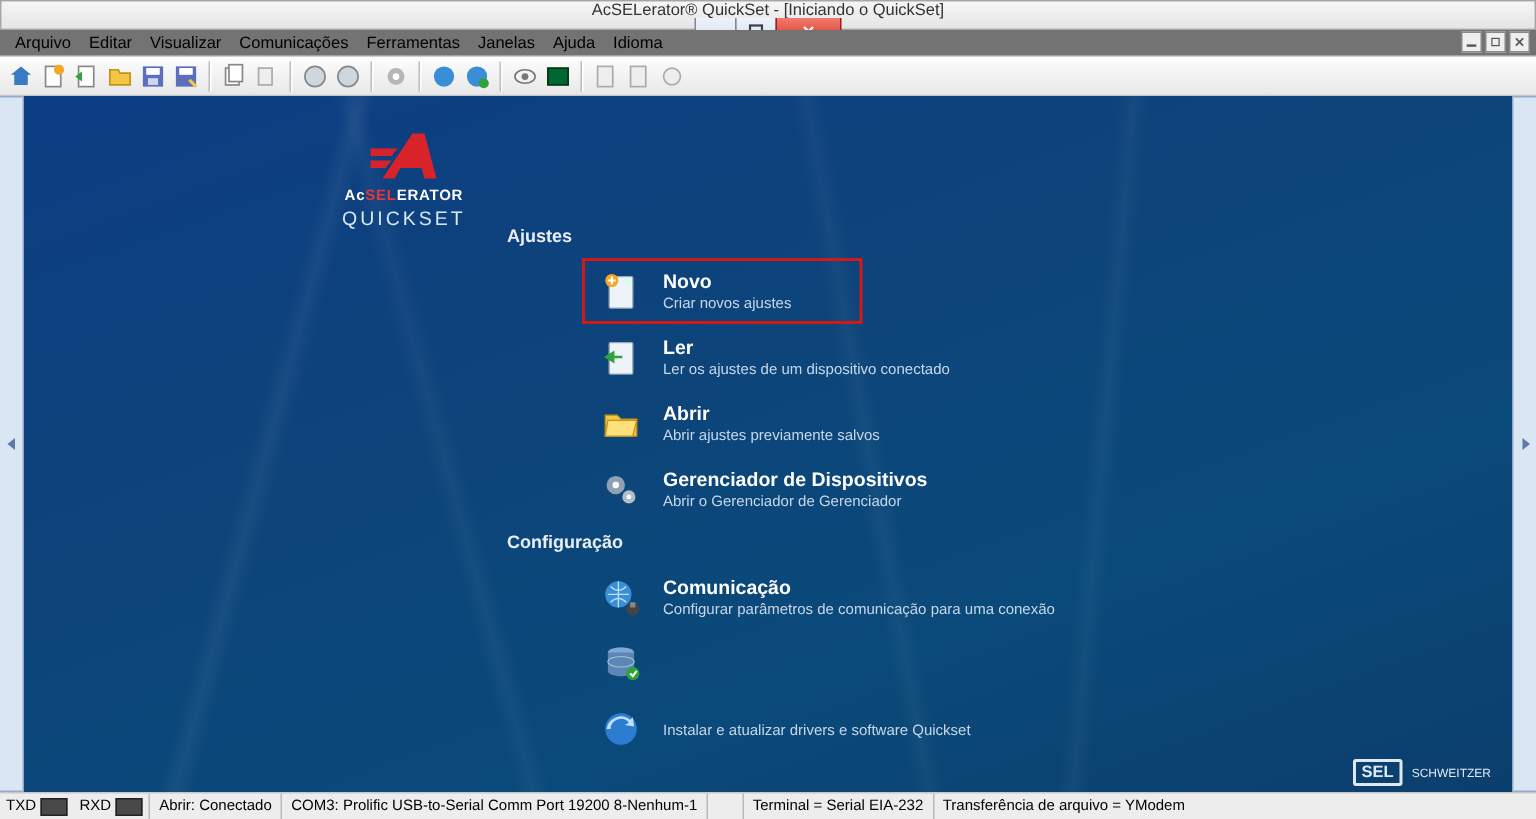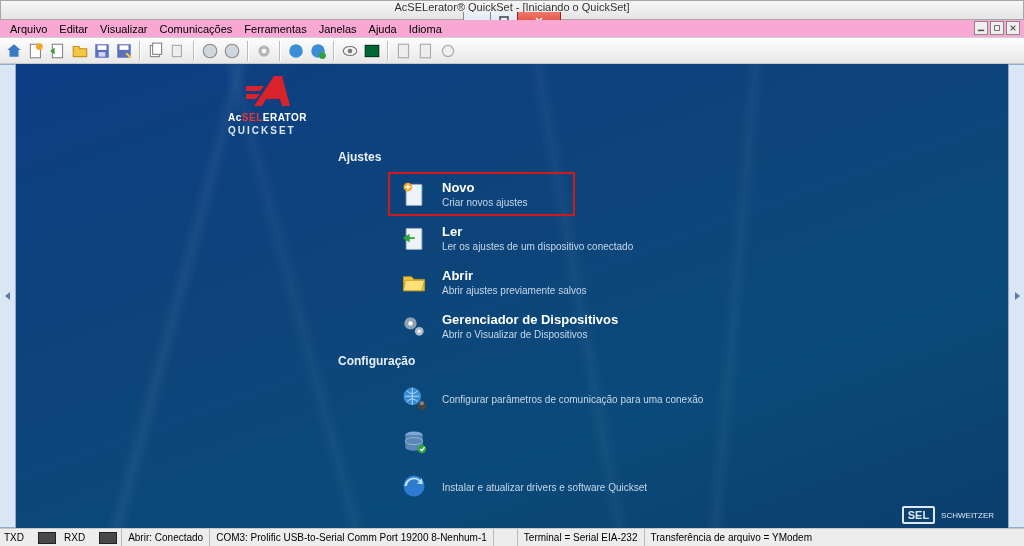--- a/index.html
+++ b/index.html
@@ -9,21 +9,21 @@
   
   .titlebar { height: 20px; background: linear-gradient(#f6f6f6,#e5e5e5); display:flex; align-items:center; border:1px solid #a6a6a6;flex-direction:column; }
   .titlebar .app-icon { width:14px; height:14px; margin:0 4px; background:#8c3bc4; border-radius:2px; position:relative;}
   .titlebar .title-text { flex:1; color:#333; }
   .winbtns { display:flex; height:100%; }
   .winbtn { width:28px; height:18px; margin-top:-1px; border:1px solid #888; border-top:none; display:flex; align-items:center; justify-content:center; background:linear-gradient(#eef3fa,#d0dff2); margin-left:-1px;}
   .winbtn.close { width:44px; background:linear-gradient(#f07a6e,#d9341f); color:#fff; border-color:#9c2016;}
   .winbtn svg { width:10px; height:10px; }
 
   
-  .menubar { height:18px; background:#f9a8d4; border-bottom:1px solid #d0d0d0; display:flex; align-items:center; padding:0 4px; position:relative;}
+  .menubar { height:18px; background:#737373; border-bottom:1px solid #d0d0d0; display:flex; align-items:center; padding:0 4px; position:relative;}
   .menubar .menuitem { padding:2px 6px; cursor:default; }
   .mdi-ctrls { position:absolute; right:4px; top:1px; display:flex; gap:2px;}
   .mdi-ctrls span { width:14px; height:14px; border:1px solid #888; background:#efefef; display:flex; align-items:center; justify-content:center;}
 
   
   .toolbar { height:26px; background:linear-gradient(#fdfdfd,#e8e8e8); border-bottom:1px solid #c8c8c8; display:flex; align-items:center; padding:0 4px; gap:2px;}
   .tbtn { width:20px; height:20px; display:flex; align-items:center; justify-content:center; border:1px solid transparent; border-radius:2px;}
   .tsep { width:2px; height:20px; border-left:1px solid #bcbcbc; border-right:1px solid #fff; margin:0 3px;}
 
   
@@ -33,42 +33,42 @@
       linear-gradient(75deg, rgba(255,255,255,0) 30%, rgba(255,255,255,0.04) 31%, rgba(255,255,255,0) 32%),
       linear-gradient(105deg, rgba(255,255,255,0) 20%, rgba(255,255,255,0.05) 21%, rgba(255,255,255,0) 22%),
       linear-gradient(80deg, rgba(255,255,255,0) 55%, rgba(255,255,255,0.04) 56%, rgba(255,255,255,0) 57%),
       linear-gradient(95deg, rgba(255,255,255,0) 70%, rgba(255,255,255,0.04) 71%, rgba(255,255,255,0) 72%);
   }
   .left-scroll, .right-scroll { position:absolute; top:0; bottom:0; width:16px; background:#dbe6f4; border:1px solid #93accb; display:flex; align-items:center; justify-content:center;}
   .left-scroll { left:0; border-left:none;}
   .right-scroll { right:0; border-right:none;}
   .scroll-arrow { fill:#5c7ca5; width:8px; height:8px;}
 
-  .logo-block { position:absolute; left:228px; top:8px; text-align:left; color:#fff;}
+  .logo-block { position:absolute; left:228px; top:21px; text-align:center; color:#fff;}
   .logo-block .brand { font-weight:bold; font-size:10px; letter-spacing:0.5px;}
   .logo-block .brand .red { color:#e33; }
-  .logo-block .sub { font-weight:bold; font-size:10px; letter-spacing:2px; color:#d8e6f7; margin-top:2px;}
+  .logo-block .sub { font-weight:normal; font-size:13px; letter-spacing:2px; color:#d8e6f7; margin-top:2px;}
   .logo-a { width:48px; height:36px; margin:0 auto 4px; position:relative;}
   .logo-a svg { width:100%; height:100%;}
 
   .panel { position:absolute; left:338px; top:80px; width:430px; color:#fff;}
   .section-title { font-size:12px; font-weight:bold; margin:6px 0 8px; color:#e8eff8;}
   .item { display:flex; align-items:center; padding:6px 10px; gap:14px; border:2px solid transparent;}
   .item.highlight { border:2px solid #d31818; width:187px; padding-right:14px;}
   .item .ic { width:28px; height:28px; flex:0 0 28px; display:flex; align-items:center; justify-content:center;}
   .item .txt .t { font-weight:bold; font-size:13px; color:#fff;}
   .item .txt .d { font-size:10px; color:#c6d7eb; margin-top:2px;}
   .indent { margin-left:50px;}
 
   .sel-logo { position:absolute; right:30px; bottom:4px; color:#dfe9f5; font-size:8px; display:flex; align-items:center; gap:6px;}
   .sel-logo .box { border:2px solid #dfe9f5; padding:1px 4px; font-weight:bold; font-size:11px; border-radius:2px;}
 
   
   .statusbar { height:18px; background:#ededed; border-top:1px solid #c8c8c8; display:flex; align-items:center; font-size:10px;}
-  .statusbar .led { display:flex; align-items:center; gap:14px; padding:0 4px;text-align:center;}
+  .statusbar .led { display:flex; align-items:center; gap:3px; padding:0 4px;text-align:center;}
   .statusbar .ledbox { width:18px; height:12px; background:#494949; border:1px solid #222;}
   .statusbar .cell { padding:0 6px; border-left:1px solid #bbb; height:100%; display:flex; align-items:center;}
 
   
   .ic svg { width:28px; height:28px;}
 </style>
 </head>
 <body>
 
 <div class="window">
@@ -302,37 +302,38 @@
           <div class="ic">
               <svg viewBox="0 0 32 32">
                 <circle cx="12" cy="13" r="7" fill="#8fa2b4"></circle>
                 <circle cx="12" cy="13" r="2.5" fill="#fff"></circle>
                 <circle cx="22" cy="22" r="5" fill="#b0bec9"></circle>
                 <circle cx="22" cy="22" r="1.8" fill="#fff"></circle>
               </svg>
             </div>
           <div class="txt">
             <div class="t">Gerenciador de Dispositivos</div>
-            <div class="d">Abrir o Visualizar de Dispositivos</div>
+            <div class="d">Abrir o Gerenciador de Gerenciador</div>
           </div>
         </div>
       </div>
 
       <div class="section-title">Configuração</div>
       <div class="indent">
         <div class="item">
           <div class="ic">
               <svg viewBox="0 0 32 32">
                 <circle cx="14" cy="14" r="10" fill="#3a8ed6"></circle>
                 <path d="M6 14h16M14 4v20M8 8q6 6 12 0M8 20q6 -6 12 0" stroke="#bfe0ff" stroke-width="1" fill="none"></path>
                 <circle cx="25" cy="25" r="5" fill="#444"></circle>
                 <rect x="23" y="20" width="4" height="4" fill="#888"></rect>
               </svg>
             </div>
           <div class="txt">
+            <div class="t">Comunicação</div>
             <div class="d">Configurar parâmetros de comunicação para uma conexão</div>
           </div>
         </div>
         <div class="item">
           <div class="ic">
               <svg viewBox="0 0 32 32">
                 <ellipse cx="16" cy="8" rx="10" ry="4" fill="#7fa8d6"></ellipse>
                 <path d="M6 8v14c0 2.2 4.5 4 10 4s10-1.8 10-4V8" fill="#5d86b6"></path>
                 <ellipse cx="16" cy="15" rx="10" ry="4" fill="none" stroke="#9cc" stroke-width="0.8"></ellipse>
                 <circle cx="25" cy="24" r="5" fill="#2fa33a"></circle>

